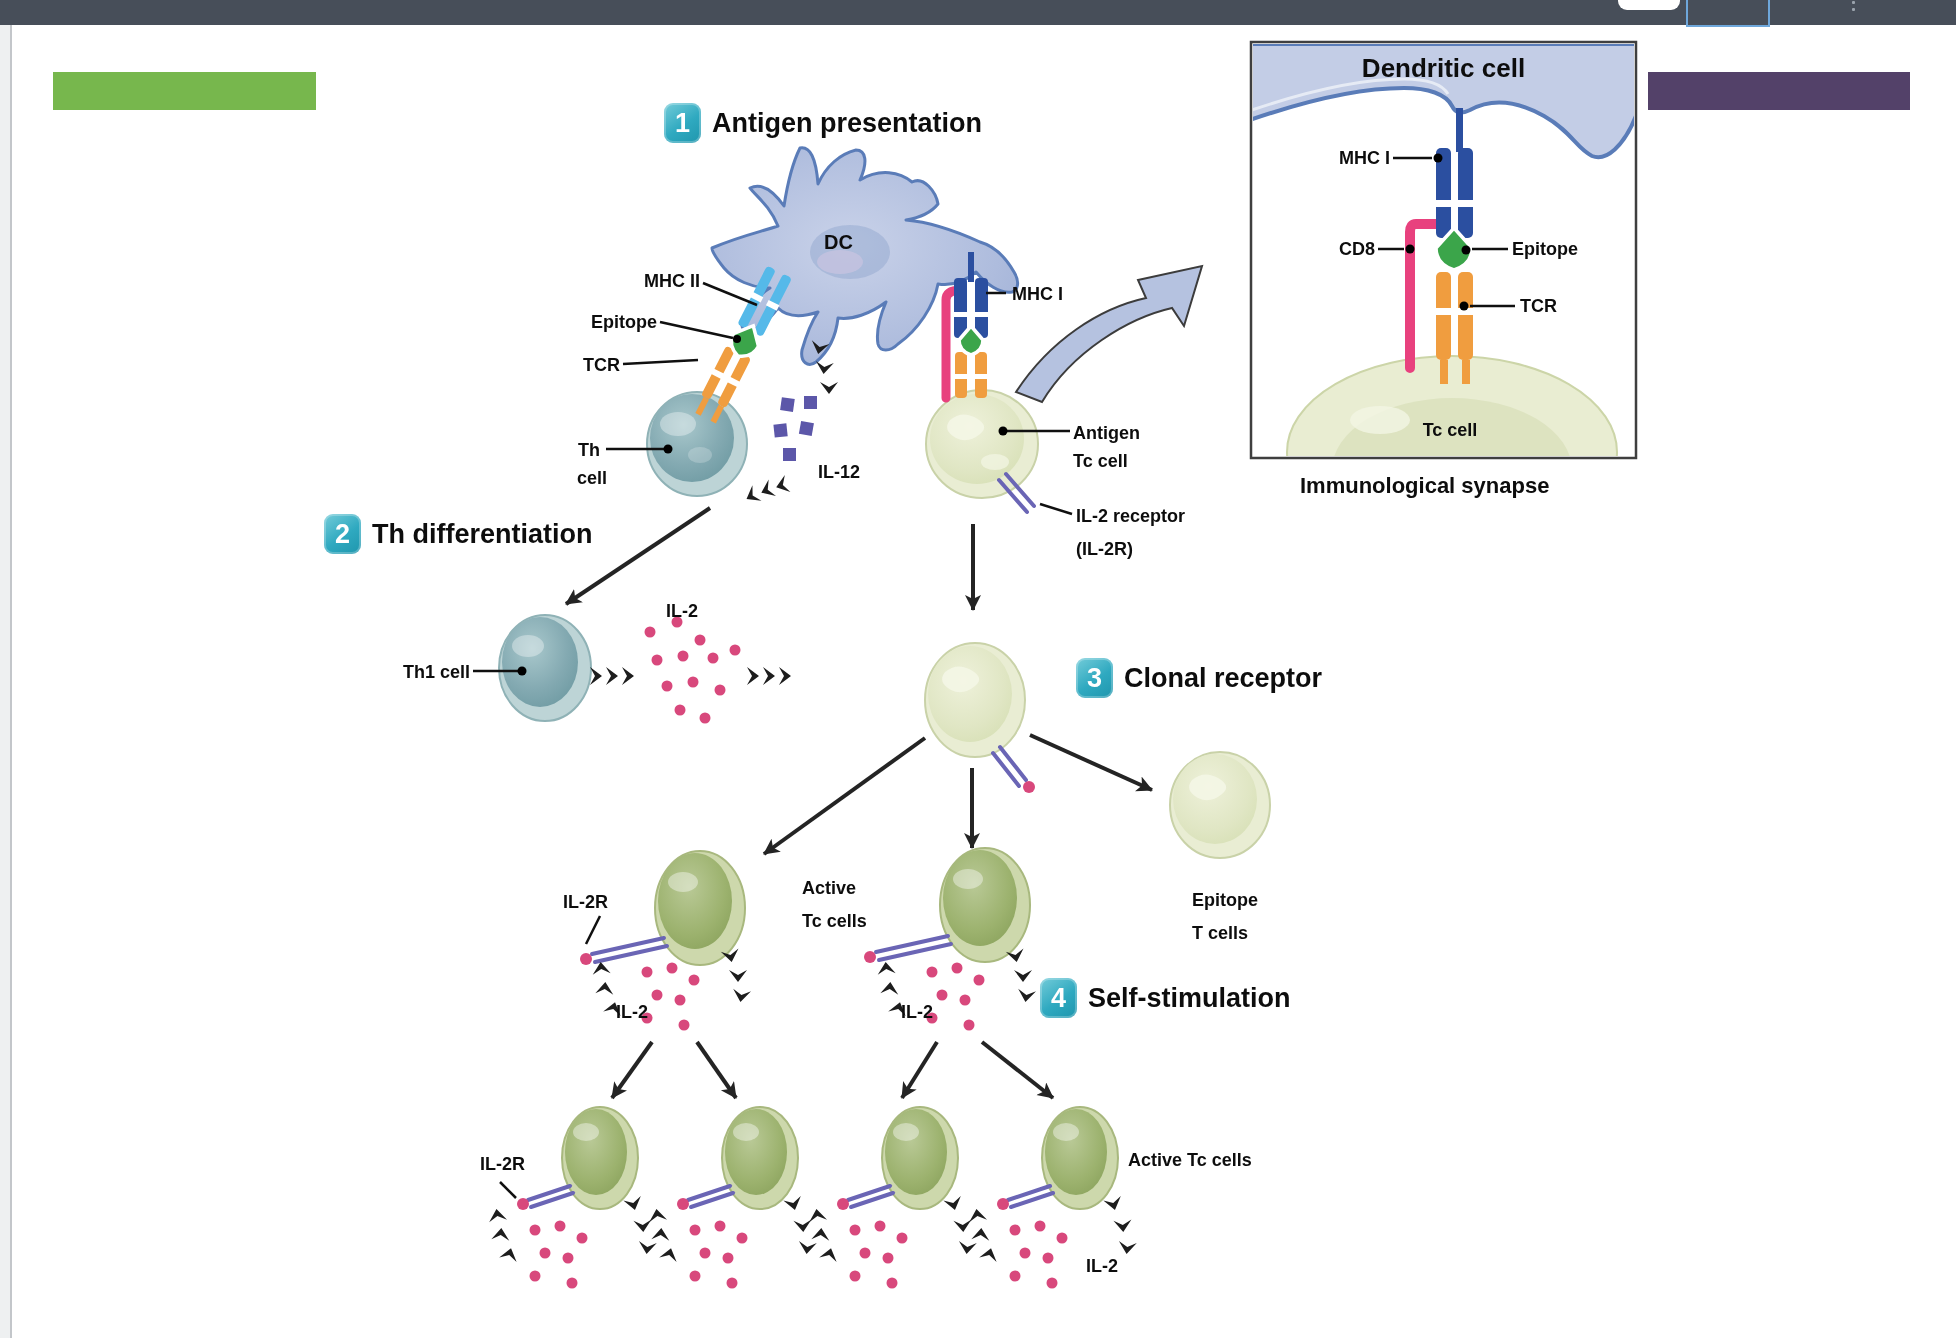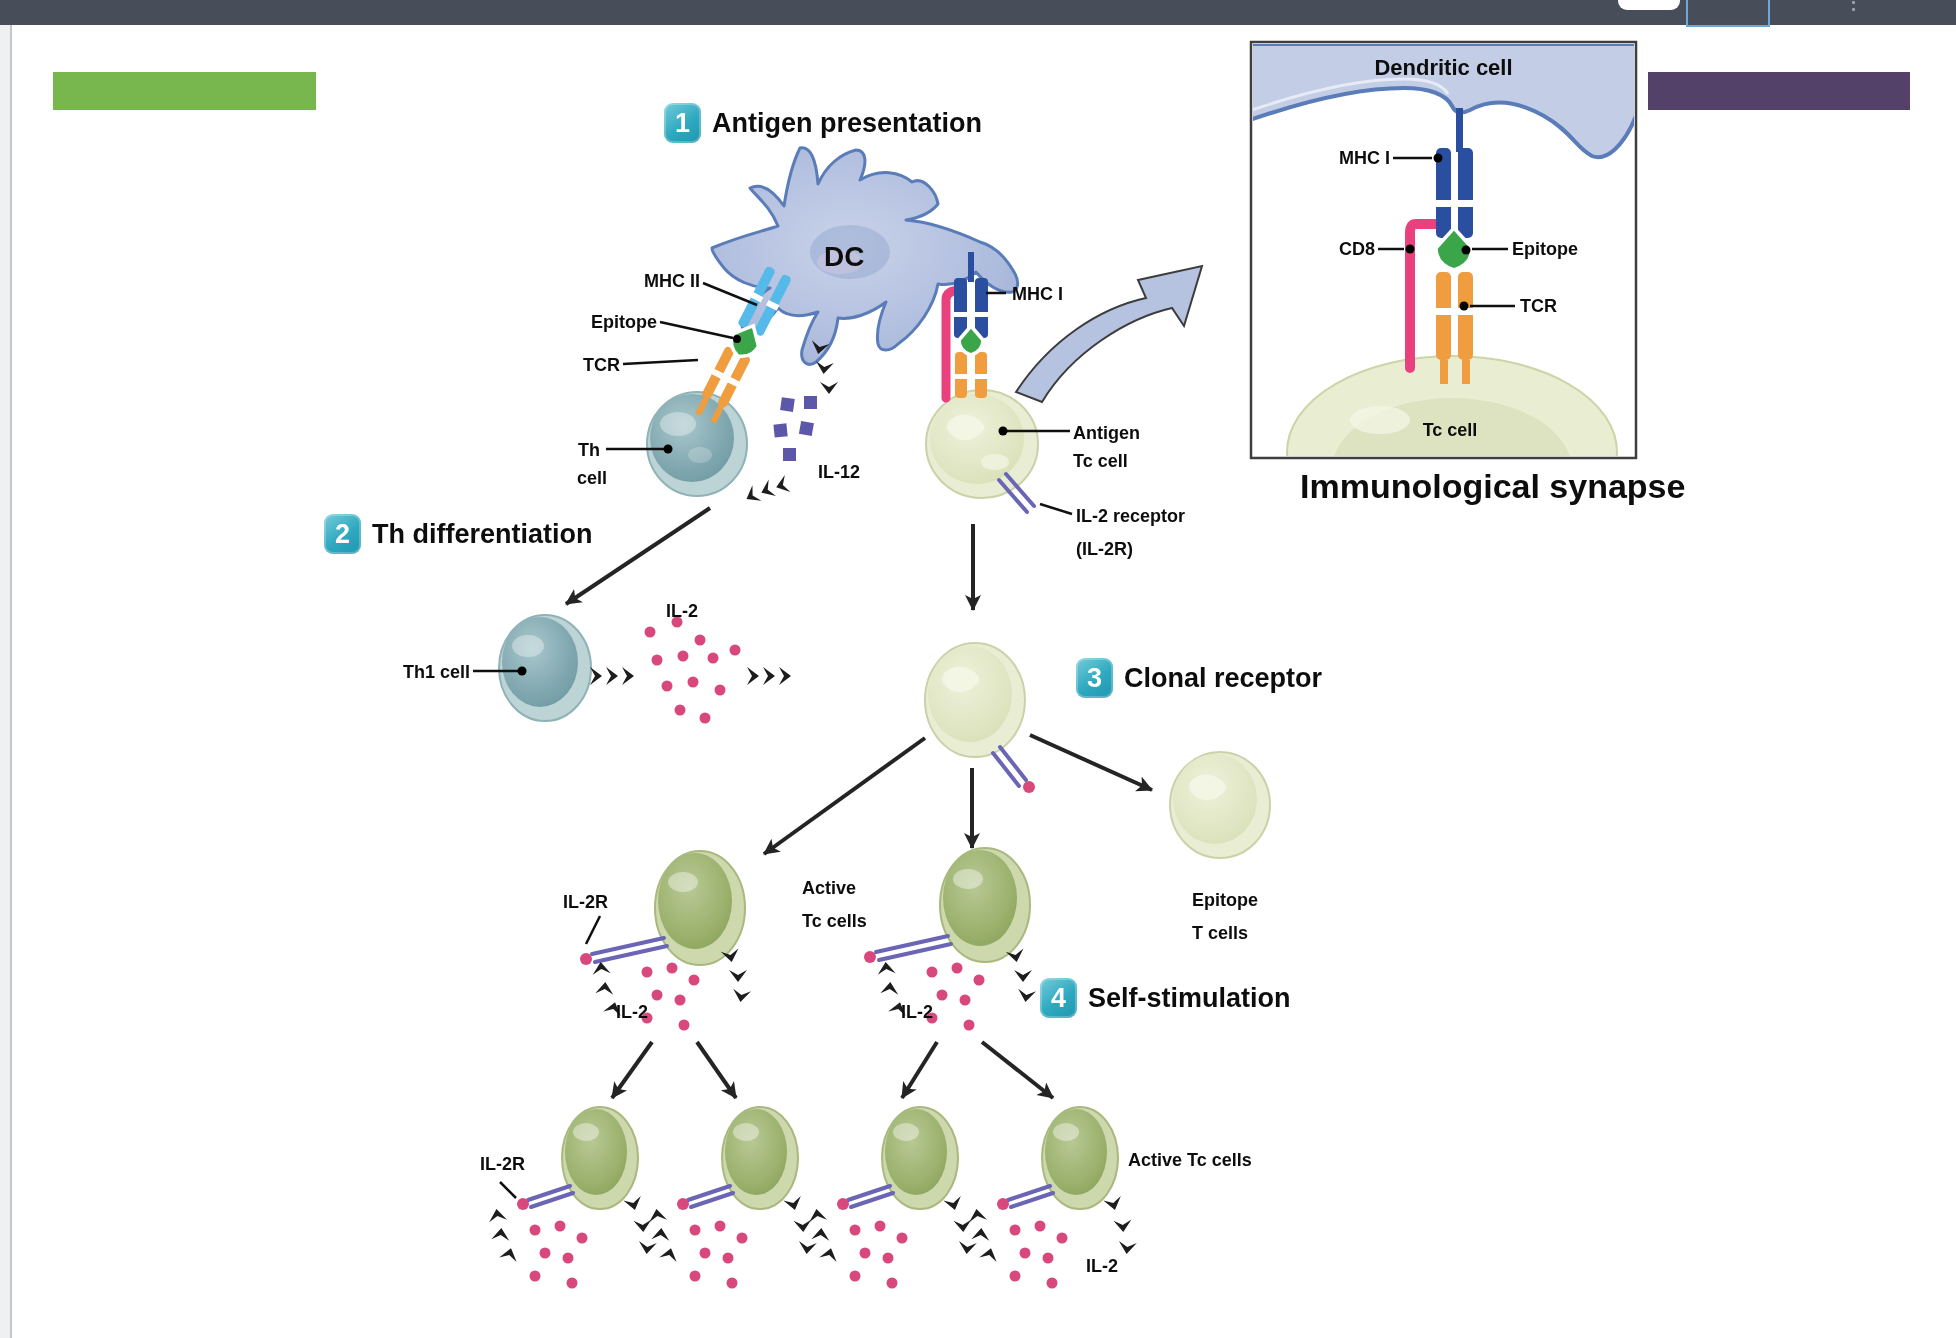--- a/index.html
+++ b/index.html
@@ -428,21 +428,21 @@
 
   <div class="badge" style="left:664px;top:103px">1</div>
   <div class="ttl" style="left:712px;top:108px">Antigen presentation</div>
   <div class="badge" style="left:324px;top:514px">2</div>
   <div class="ttl" style="left:372px;top:519px">Th differentiation</div>
   <div class="badge" style="left:1076px;top:658px">3</div>
   <div class="ttl" style="left:1124px;top:663px">Clonal receptor</div>
   <div class="badge" style="left:1040px;top:978px">4</div>
   <div class="ttl" style="left:1088px;top:983px">Self-stimulation</div>
 
-  <div class="lbl" style="left:824px;top:243px;font-size:28px">DC</div>
+  <div class="lbl" style="left:824px;top:228px;font-size:20px">DC</div>
   <div class="lbl" style="right:1256px;top:267px">MHC II</div>
   <div class="lbl" style="right:1299px;top:308px">Epitope</div>
   <div class="lbl" style="right:1336px;top:351px">TCR</div>
   <div class="lbl" style="right:1356px;top:436px">Th</div>
   <div class="lbl" style="right:1349px;top:464px">cell</div>
   <div class="lbl" style="left:818px;top:458px">IL-12</div>
   <div class="lbl" style="left:1012px;top:280px">MHC I</div>
   <div class="lbl" style="left:1073px;top:419px">Antigen</div>
   <div class="lbl" style="left:1073px;top:447px">Tc cell</div>
   <div class="lbl" style="left:1076px;top:502px">IL-2 receptor</div>
@@ -456,21 +456,21 @@
   <div class="lbl" style="left:1192px;top:886px">Epitope</div>
   <div class="lbl" style="left:1192px;top:919px">T cells</div>
 
   <div class="lbl" style="right:1348px;top:888px">IL-2R</div>
   <div class="lbl" style="right:1308px;top:998px">IL-2</div>
   <div class="lbl" style="right:1023px;top:998px">IL-2</div>
   <div class="lbl" style="right:1431px;top:1150px">IL-2R</div>
   <div class="lbl" style="left:1128px;top:1146px">Active Tc cells</div>
   <div class="lbl" style="left:1086px;top:1252px">IL-2</div>
 
-  <div class="lbl ctr" style="left:1271px;top:54px;width:345px;font-size:22px">Dendritic cell</div>
+  <div class="lbl ctr" style="left:1271px;top:54px;width:345px;font-size:26px">Dendritic cell</div>
   <div class="lbl" style="right:566px;top:144px">MHC I</div>
   <div class="lbl" style="right:581px;top:235px">CD8</div>
   <div class="lbl" style="left:1512px;top:235px">Epitope</div>
   <div class="lbl" style="left:1520px;top:292px">TCR</div>
   <div class="lbl ctr" style="left:1380px;top:416px;width:140px">Tc cell</div>
-  <div class="lbl" style="left:1300px;top:472px;font-size:34px">Immunological synapse</div>
+  <div class="lbl" style="left:1300px;top:472px;font-size:22px">Immunological synapse</div>
 
 </div>
 
 </body></html>

